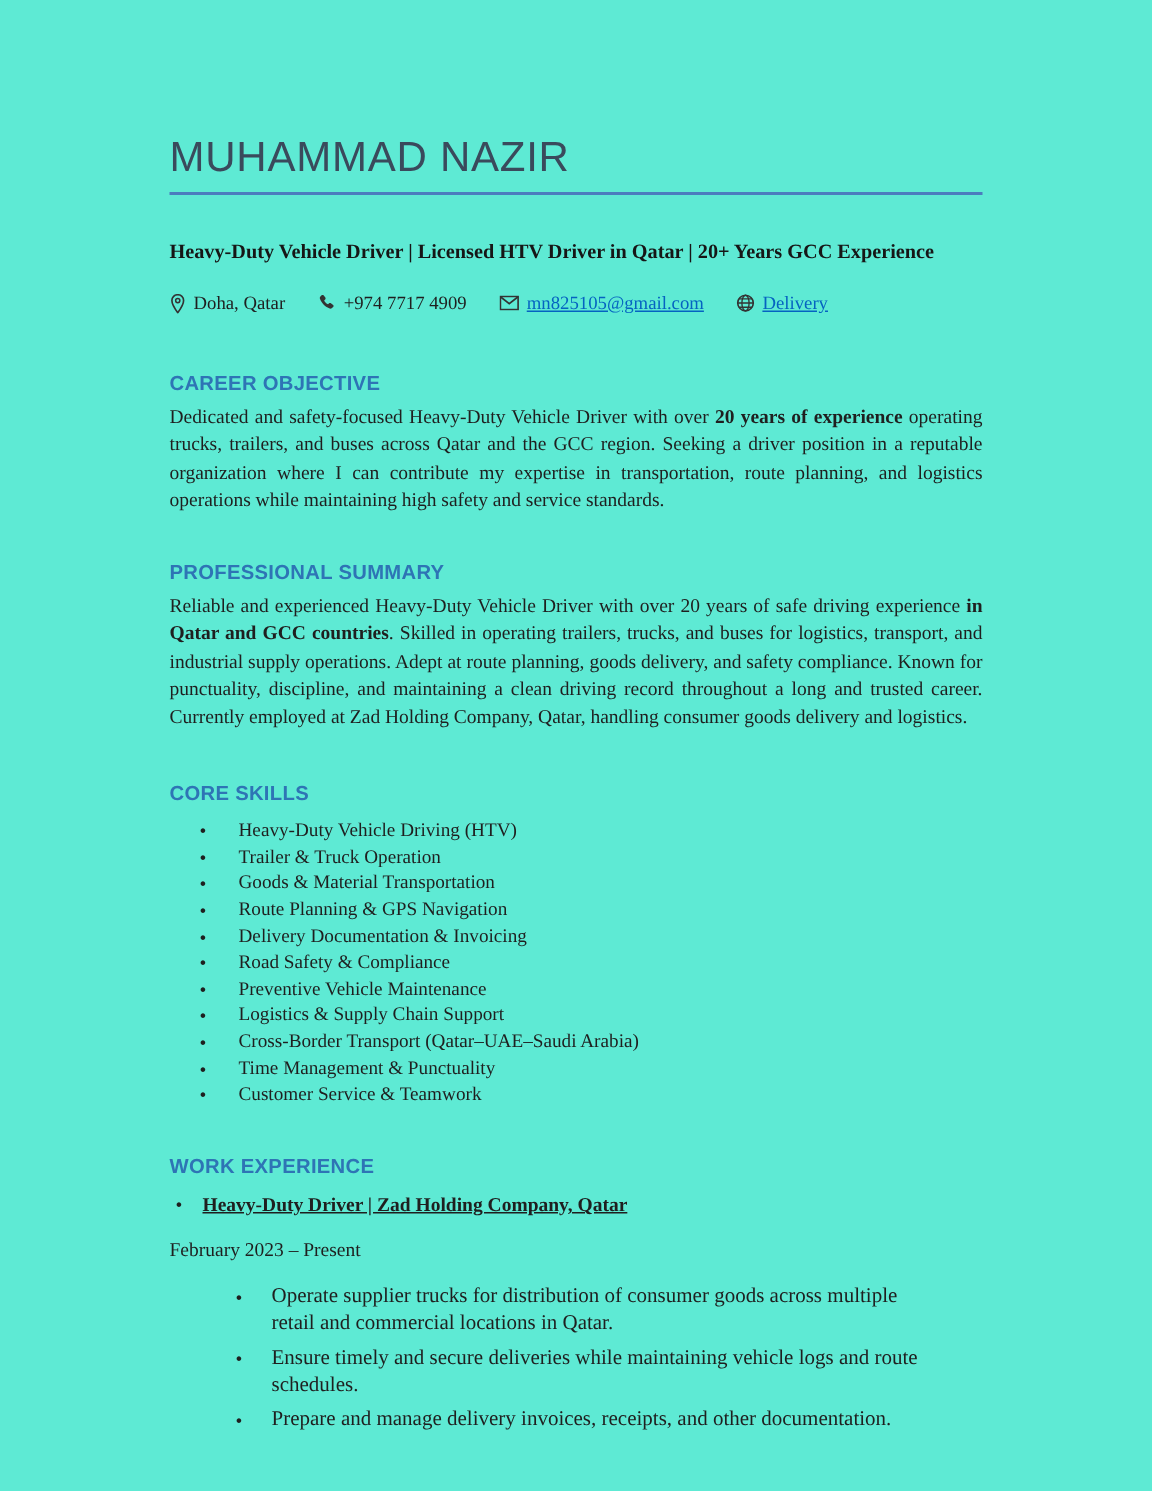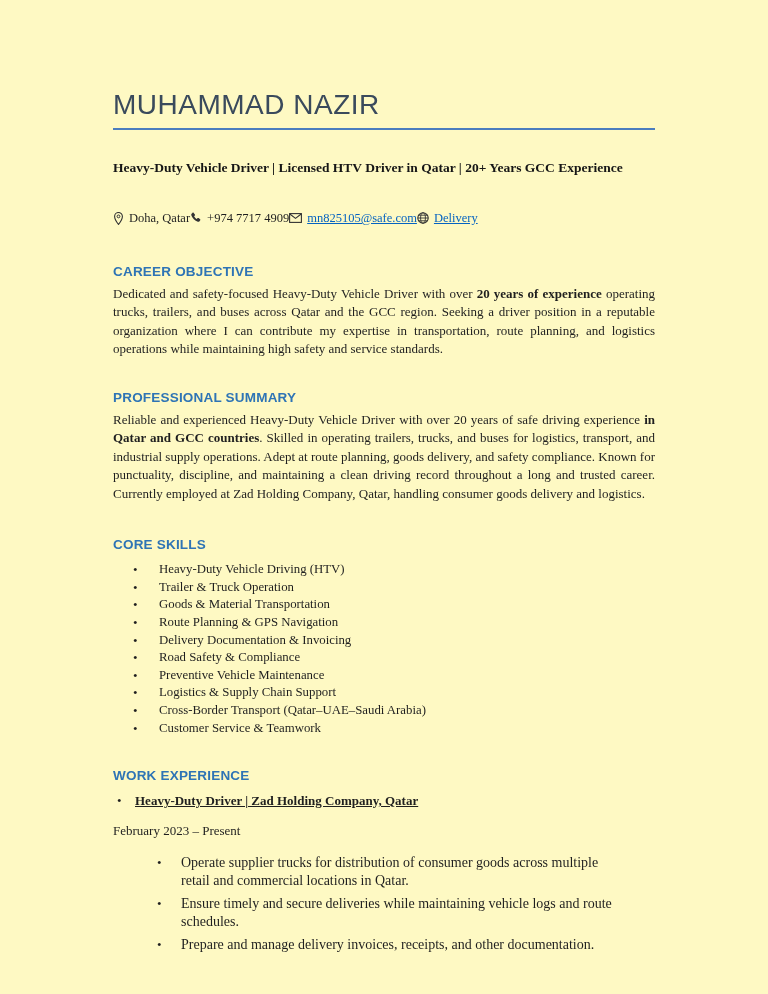--- a/index.html
+++ b/index.html
@@ -7,21 +7,21 @@
   body {
     width: 768px;
     height: 994px;
     font-family: "Liberation Serif", serif;
     color: #1f1f1f;
     overflow: hidden;
   }
   .page {
     width: 768px;
     height: 994px;
-    background: #fef9c3;
+    background: #5eead4;
     padding: 90px 113px 0 113px;
     position: relative;
   }
   
   .name {
     font-family: "Liberation Sans", sans-serif;
     font-weight: 400;
     font-size: 28px;
     letter-spacing: 0.5px;
     color: #3a4a5c;
@@ -32,23 +32,24 @@
     border-top: 2px solid #4b7dbe;
     margin: 7px 0 0 0;
   }
   .headline {
     margin-top: 30px;
     font-size: 13.5px;
     font-weight: bold;
     color: #161616;
   }
   .contact-row {
-    margin-top: 35px;
+    margin-top: 19px;
     display: flex;
     align-items: center;
+    gap: 22px;
     font-size: 12.5px;
     white-space: nowrap;
   }
   .contact-item {
     display: inline-flex;
     align-items: center;
     gap: 5px;
   }
   .contact-item svg { display: block; }
   a.doc-link {
@@ -160,21 +161,21 @@
       </span>
       <span>+974 7717 4909</span>
     </span>
     <span class="contact-item">
       <span>
         <svg width="13" height="10" viewBox="0 0 13 10">
             <rect x="0.6" y="0.6" width="11.8" height="8.8" fill="none" stroke="#333" stroke-width="1.1"></rect>
             <path d="M0.8 1l5.7 4.4L12.2 1" fill="none" stroke="#333" stroke-width="1.1"></path>
           </svg>
       </span>
-      <a class="doc-link">mn825105@safe.com</a>
+      <a class="doc-link">mn825105@gmail.com</a>
     </span>
     <span class="contact-item">
       <span>
         <svg width="12" height="12" viewBox="0 0 12 12">
             <circle cx="6" cy="6" r="5.2" fill="none" stroke="#333" stroke-width="1.1"></circle>
             <ellipse cx="6" cy="6" rx="2.4" ry="5.2" fill="none" stroke="#333" stroke-width="0.9"></ellipse>
             <path d="M0.8 6h10.4M1.4 3.2h9.2M1.4 8.8h9.2" stroke="#333" stroke-width="0.9"></path>
           </svg>
       </span>
       <a class="doc-link">Delivery</a>
@@ -196,20 +197,21 @@
     <ul class="skills-list">
       <li>Heavy-Duty Vehicle Driving (HTV)</li>
       <li>Trailer &amp; Truck Operation</li>
       <li>Goods &amp; Material Transportation</li>
       <li>Route Planning &amp; GPS Navigation</li>
       <li>Delivery Documentation &amp; Invoicing</li>
       <li>Road Safety &amp; Compliance</li>
       <li>Preventive Vehicle Maintenance</li>
       <li>Logistics &amp; Supply Chain Support</li>
       <li>Cross-Border Transport (Qatar–UAE–Saudi Arabia)</li>
+      <li>Time Management &amp; Punctuality</li>
       <li>Customer Service &amp; Teamwork</li>
     </ul>
   </div>
 
   <div class="sec-work">
     <h2 class="section-heading">WORK EXPERIENCE</h2>
     <div class="job-title-line">
       <span class="job-title">Heavy-Duty Driver | Zad Holding Company, Qatar</span>
     </div>
     <div class="dates">February 2023 – Present</div>

